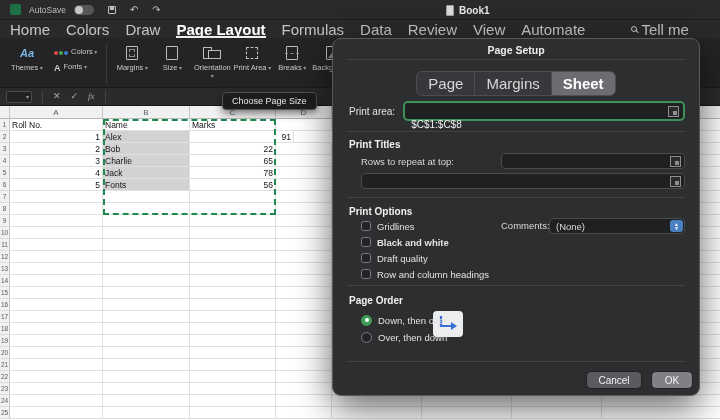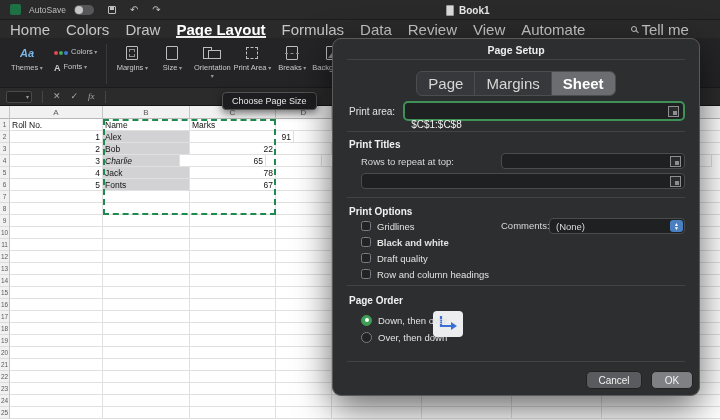--- a/index.html
+++ b/index.html
@@ -309,21 +309,21 @@
         <div class="g-cell num" style="width: 86px;">22</div>
         <div class="g-cell" style="width: 56px;"></div>
         <div class="g-cell" style="width: 90px;"></div>
         <div class="g-cell" style="width: 90px;"></div>
         <div class="g-cell" style="width: 90px;"></div>
         <div class="g-cell" style="width: 120px;"></div>
       </div>
       <div class="g-row">
         <div class="g-rn" style="width: 10px;">4</div>
         <div class="g-cell num" style="width: 93px;">3</div>
-        <div class="g-cell sel" style="width: 77px; font-style: italic;">Charlie</div>
+        <div class="g-cell sel" style="width: 87px;">Charlie</div>
         <div class="g-cell num" style="width: 86px;">65</div>
         <div class="g-cell" style="width: 56px;"></div>
         <div class="g-cell" style="width: 90px;"></div>
         <div class="g-cell" style="width: 90px;"></div>
         <div class="g-cell" style="width: 90px;"></div>
         <div class="g-cell" style="width: 120px;"></div>
       </div>
       <div class="g-row">
         <div class="g-rn" style="width: 10px;">5</div>
         <div class="g-cell num" style="width: 93px;">4</div>
@@ -332,21 +332,21 @@
         <div class="g-cell" style="width: 56px;"></div>
         <div class="g-cell" style="width: 90px;"></div>
         <div class="g-cell" style="width: 90px;"></div>
         <div class="g-cell" style="width: 90px;"></div>
         <div class="g-cell" style="width: 120px;"></div>
       </div>
       <div class="g-row">
         <div class="g-rn" style="width: 10px;">6</div>
         <div class="g-cell num" style="width: 93px;">5</div>
         <div class="g-cell sel" style="width: 87px;">Fonts</div>
-        <div class="g-cell num" style="width: 86px;">67</div>
+        <div class="g-cell num" style="width: 86px;">56</div>
         <div class="g-cell" style="width: 56px;"></div>
         <div class="g-cell" style="width: 90px;"></div>
         <div class="g-cell" style="width: 90px;"></div>
         <div class="g-cell" style="width: 90px;"></div>
         <div class="g-cell" style="width: 120px;"></div>
       </div>
       <div class="g-row">
         <div class="g-rn" style="width: 10px;">7</div>
         <div class="g-cell" style="width: 93px;"></div>
         <div class="g-cell" style="width: 87px;"></div>

